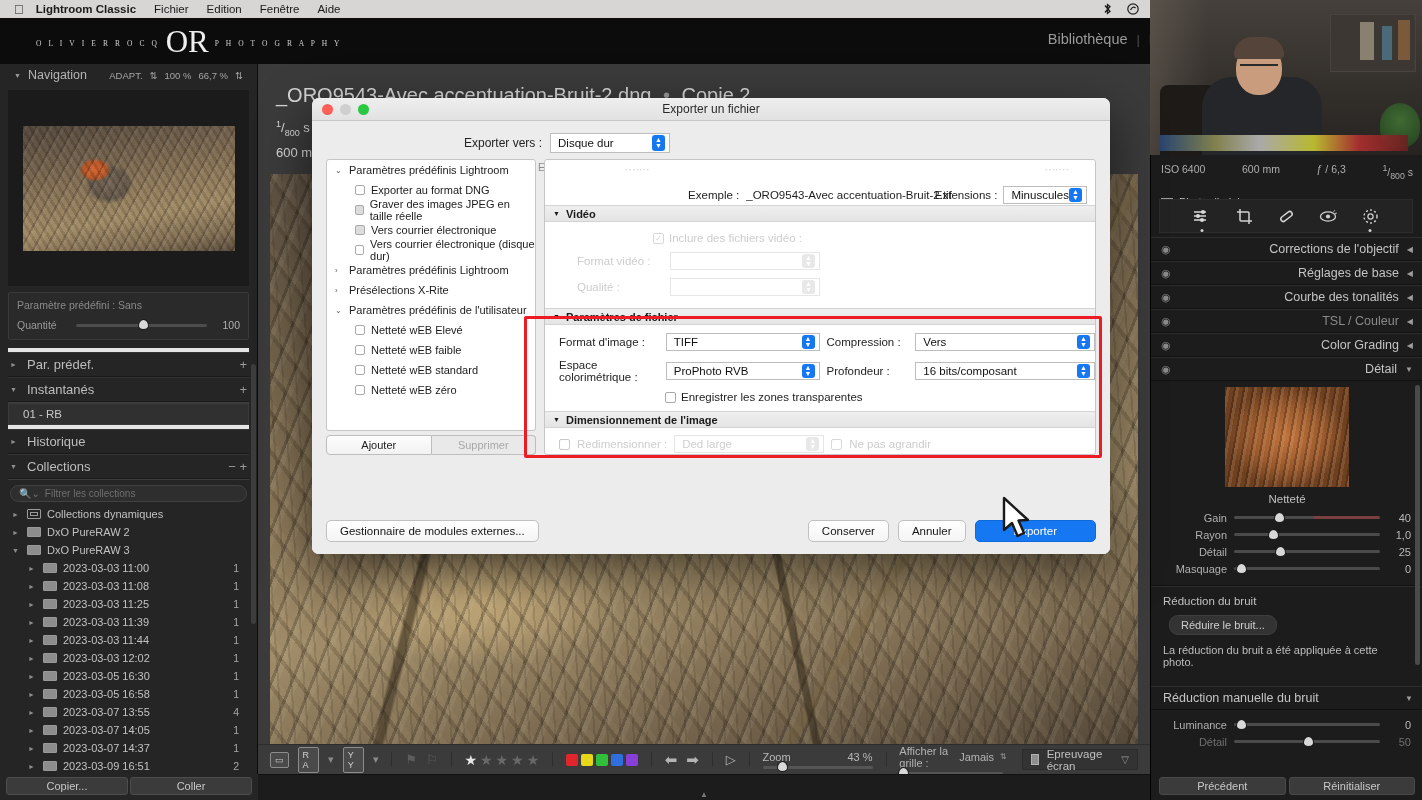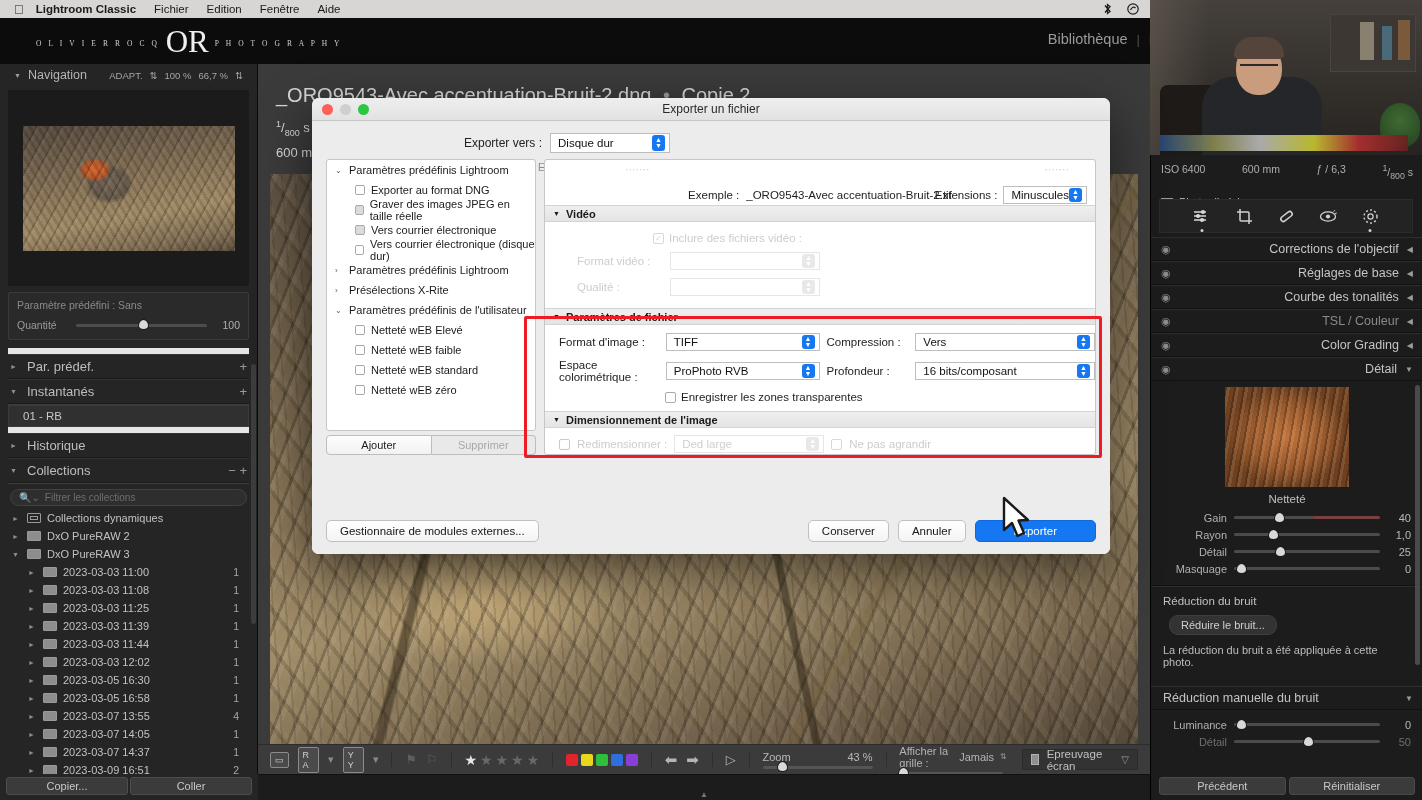--- a/index.html
+++ b/index.html
@@ -99,21 +99,21 @@
   .sliderrow { display: flex; align-items: center; font-size: 10.5px; color: #9a9a9a; gap: 7px; }
   .sliderrow .lab { width: 52px; text-align: left; }
   .track { flex: 1; height: 3px; background: #4d4d4d; border-radius: 2px; position: relative; }
   .knob {
     position: absolute; top: -3.5px; width: 9px; height: 9px;
     background: #d8d8d8; border-radius: 50% 50% 50% 50%/ 62% 62% 38% 38%;
     box-shadow: 0 0 0 1px #1c1c1c;
   }
   .sliderrow .val { width: 26px; text-align: right; color: #b0b0b0; }
   .accordion {
-    margin: 0 8px; border-top: 6px solid #e5e5e5; border-bottom: 1px solid #3d3d3d;
+    margin: 0 8px; border-top: 4px solid #e5e5e5; border-bottom: 1px solid #3d3d3d;
   }
   .accrow {
     display: flex; align-items: center; height: 25px;
     color: #bdbdbd; font-size: 13px; padding: 0 2px;
     border-bottom: 1px solid #1a1a1a; border-top: 1px solid #333;
   }
   .accrow .tri { font-size: 7px; margin-right: 8px; color: #8f8f8f; width: 9px; }
   .accrow .nm { flex: 1; }
   .accrow .ctrls { color: #9a9a9a; font-size: 13px; display: flex; gap: 8px; }
   .snaprow {

